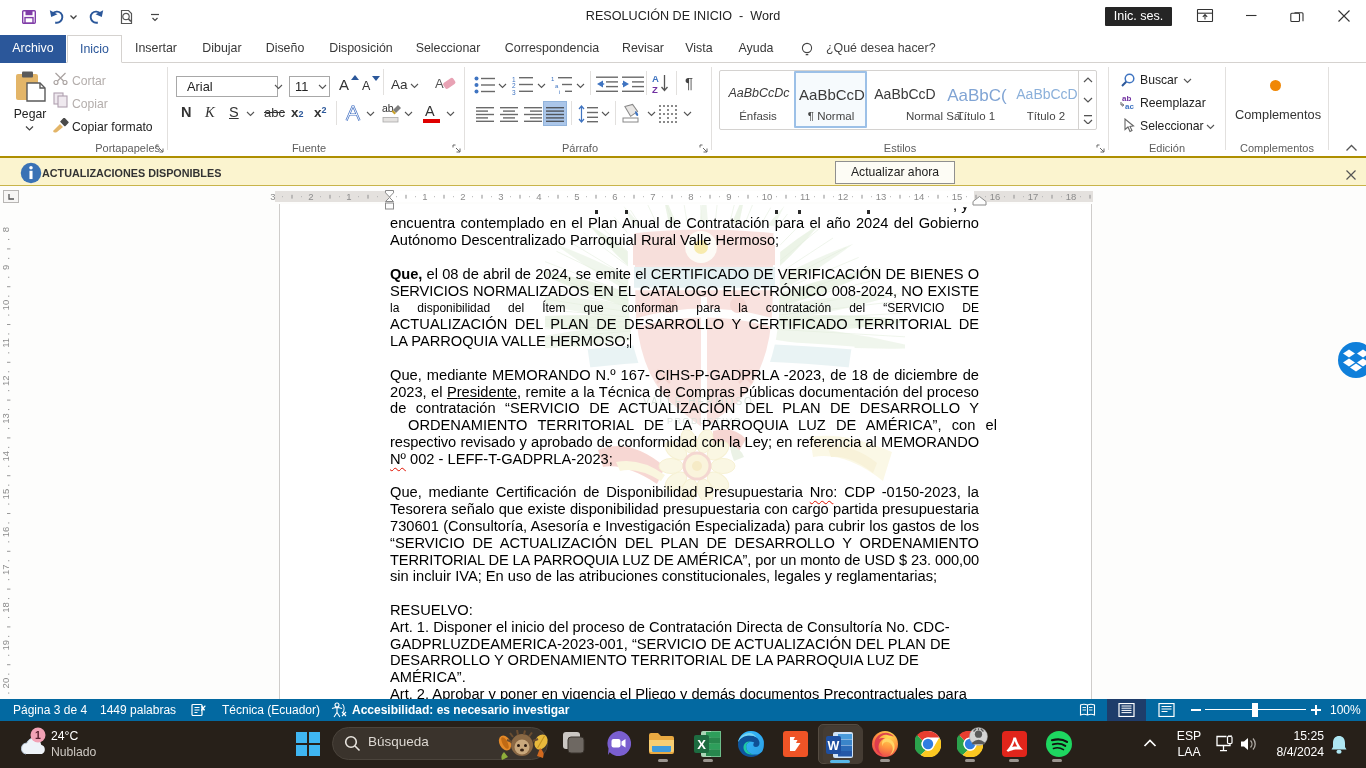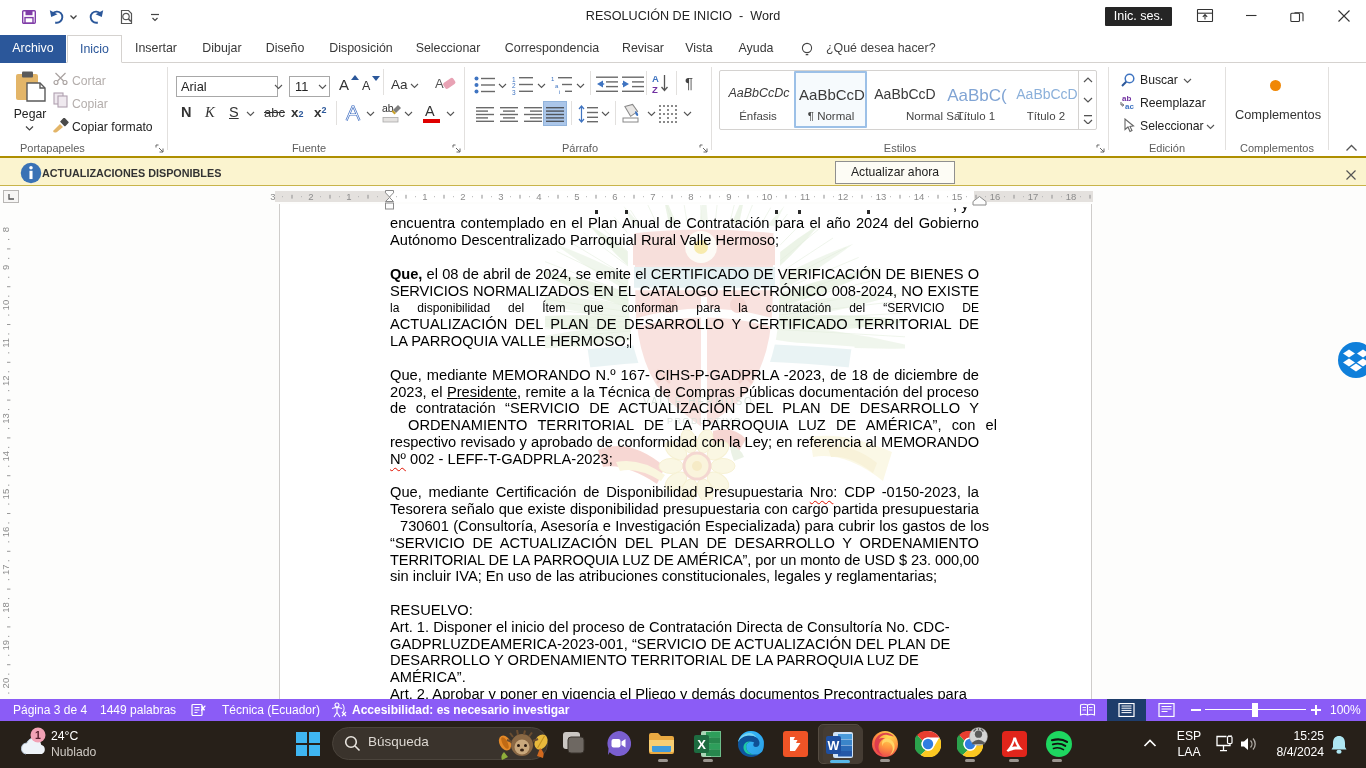--- a/index.html
+++ b/index.html
@@ -96,28 +96,28 @@
 <rect x="1" y="1" width="9" height="11"></rect>
         <rect x="5" y="4" width="9" height="11"></rect>
       </g>
     </svg>
 <div class="abs" style="left:72px;top:34px;font-size:12.2px;color:#b4aeac;">Copiar</div>
 <svg class="abs" style="left:52px;top:55px" width="18" height="15" viewBox="0 0 18 15">
 <path d="M1 13 L8 6 l3 3 L5 14 q-3 1.5 -4 -1z" fill="#e3b568"></path>
 <rect x="9" y="1" width="7" height="6" rx="1" transform="rotate(45 12.5 4)" fill="#4a4a4a"></rect>
 </svg>
 <div class="abs" style="left:72px;top:57px;font-size:12.2px;color:#222;">Copiar formato</div>
-<div class="abs" style="left:20px;top:79px;width:140px;text-align:left;font-size:11px;color:#5d5d5d;">Portapapeles</div>
+<div class="abs" style="left:20px;top:79px;width:140px;text-align:right;font-size:11px;color:#5d5d5d;">Portapapeles</div>
 <svg class="abs" style="left:155px;top:81px" width="10" height="10" viewBox="0 0 10 10">
       <g stroke="#666" stroke-width="1" fill="none">
         <path d="M1 1 h-0 M1 3.5 v-2.5 h2.5 M4 4 l4 4 M8 4.5 v3.5 h-3.5"></path>
       </g>
     </svg>
 <div class="abs" style="left:167px;top:4px;width:1px;height:83px;background:#e2e0de;"></div>
-<div class="abs" style="left:176px;top:13px;width:102px;height:21px;border:1px solid #a8a8a8;background:#fff;font-size:12.8px;color:#222;line-height:19px;padding-left:4px;">Arial</div>
+<div class="abs" style="left:176px;top:13px;width:102px;height:21px;border:1px solid #a8a8a8;background:#fff;font-size:12.8px;color:#222;line-height:19px;padding-left:10px;">Arial</div>
 <svg class="abs" style="left:274px;top:21px" width="9" height="6" viewBox="0 0 9 6">
       <path d="M1 1 l3.5 3.5 L8 1" stroke="#555" stroke-width="1.1" fill="none"></path>
     </svg>
 <div class="abs" style="left:289px;top:13px;width:41px;height:21px;border:1px solid #a8a8a8;background:#fff;font-size:12.8px;color:#222;line-height:19px;padding-left:5px;">11</div>
 <svg class="abs" style="left:318px;top:21px" width="9" height="6" viewBox="0 0 9 6">
       <path d="M1 1 l3.5 3.5 L8 1" stroke="#555" stroke-width="1.1" fill="none"></path>
     </svg>
 <div class="abs" style="left:339px;top:13px;font-size:15px;color:#333;">A</div>
 <svg class="abs" style="left:351px;top:12px" width="8" height="6" viewBox="0 0 8 6">
       <path d="M4 0 L8 5 L0 5 Z" fill="#2b579a"></path>
@@ -650,39 +650,39 @@
 <div class="abs" style="left:390px;top:316.3px;width:589px;height:17px;font-size:14.67px;line-height:17px;color:#000;text-align:justify;text-align-last:justify;white-space:normal;">ACTUALIZACIÓN DEL PLAN DE DESARROLLO Y CERTIFICADO TERRITORIAL DE</div>
 <div class="abs" style="left:390px;top:333.1px;width:589px;height:17px;font-size:14.67px;line-height:17px;color:#000;white-space:normal;">LA PARROQUIA VALLE HERMOSO;<span style="display:inline-block;width:1.5px;height:14px;background:#000;vertical-align:-2px;"></span></div>
 <div class="abs" style="left:390px;top:366.8px;width:589px;height:17px;font-size:14.67px;line-height:17px;color:#000;text-align:justify;text-align-last:justify;white-space:normal;">Que, mediante MEMORANDO N.º 167- CIHS-P-GADPRLA -2023, de 18 de diciembre de</div>
 <div class="abs" style="left:390px;top:383.6px;width:589px;height:17px;font-size:14.67px;line-height:17px;color:#000;text-align:justify;text-align-last:justify;white-space:normal;">2023, el <u>Presidente</u>, remite a la Técnica de Compras Públicas documentación del proceso</div>
 <div class="abs" style="left:390px;top:400.4px;width:589px;height:17px;font-size:14.67px;line-height:17px;color:#000;text-align:justify;text-align-last:justify;white-space:normal;">de contratación “SERVICIO DE ACTUALIZACIÓN DEL PLAN DE DESARROLLO Y</div>
 <div class="abs" style="left:408px;top:417.2px;width:589px;height:17px;font-size:14.67px;line-height:17px;color:#000;text-align:justify;text-align-last:justify;white-space:normal;">ORDENAMIENTO TERRITORIAL DE LA PARROQUIA LUZ DE AMÉRICA”, con el</div>
 <div class="abs" style="left:390px;top:434.0px;width:589px;height:17px;font-size:14.67px;line-height:17px;color:#000;text-align:justify;text-align-last:justify;letter-spacing:-0.06px;white-space:normal;">respectivo revisado y aprobado de conformidad con la Ley; en referencia al MEMORANDO</div>
 <div class="abs" style="left:390px;top:450.8px;width:589px;height:17px;font-size:14.67px;line-height:17px;color:#000;white-space:normal;"><span style="text-decoration:underline;text-decoration-style:wavy;text-decoration-color:#e01000;text-decoration-thickness:1px;text-underline-offset:2.5px;">Nº</span> 002 - LEFF-T-GADPRLA-2023;</div>
 <div class="abs" style="left:390px;top:484.4px;width:589px;height:17px;font-size:14.67px;line-height:17px;color:#000;text-align:justify;text-align-last:justify;white-space:normal;">Que, mediante Certificación de Disponibilidad Presupuestaria <span style="text-decoration:underline;text-decoration-style:wavy;text-decoration-color:#e01000;text-decoration-thickness:1px;text-underline-offset:2.5px;">Nro</span>: CDP -0150-2023, la</div>
 <div class="abs" style="left:390px;top:501.2px;width:589px;height:17px;font-size:14.67px;line-height:17px;color:#000;text-align:justify;text-align-last:justify;white-space:normal;">Tesorera señalo que existe disponibilidad presupuestaria con cargo partida presupuestaria</div>
-<div class="abs" style="left:400px;top:518.0px;width:589px;height:17px;font-size:14.67px;line-height:17px;color:#000;text-align:justify;text-align-last:justify;white-space:normal;">730601 (Consultoría, Asesoría e Investigación Especializada) para cubrir los gastos de los</div>
+<div class="abs" style="left:390px;top:518.0px;width:589px;height:17px;font-size:14.67px;line-height:17px;color:#000;text-align:justify;text-align-last:justify;white-space:normal;">730601 (Consultoría, Asesoría e Investigación Especializada) para cubrir los gastos de los</div>
 <div class="abs" style="left:390px;top:534.8px;width:589px;height:17px;font-size:14.67px;line-height:17px;color:#000;text-align:justify;text-align-last:justify;white-space:normal;">“SERVICIO DE ACTUALIZACIÓN DEL PLAN DE DESARROLLO Y ORDENAMIENTO</div>
 <div class="abs" style="left:390px;top:551.6px;width:589px;height:17px;font-size:14.67px;line-height:17px;color:#000;text-align:justify;text-align-last:justify;letter-spacing:-0.16px;white-space:normal;">TERRITORIAL DE LA PARROQUIA LUZ DE AMÉRICA”, por un monto de USD $ 23. 000,00</div>
 <div class="abs" style="left:390px;top:568.4px;width:589px;height:17px;font-size:14.67px;line-height:17px;color:#000;white-space:normal;">sin incluir IVA; En uso de las atribuciones constitucionales, legales y reglamentarias;</div>
 <div class="abs" style="left:390px;top:602.0px;width:589px;height:17px;font-size:14.67px;line-height:17px;color:#000;white-space:normal;">RESUELVO:</div>
 <div class="abs" style="left:390px;top:618.8px;width:589px;height:17px;font-size:14.67px;line-height:17px;color:#000;white-space:normal;">Art. 1. Disponer el inicio del proceso de Contratación Directa de Consultoría No. CDC-</div>
 <div class="abs" style="left:390px;top:635.6px;width:589px;height:17px;font-size:14.67px;line-height:17px;color:#000;white-space:normal;">GADPRLUZDEAMERICA-2023-001, “SERVICIO DE ACTUALIZACIÓN DEL PLAN DE</div>
 <div class="abs" style="left:390px;top:652.4px;width:589px;height:17px;font-size:14.67px;line-height:17px;color:#000;white-space:normal;">DESARROLLO Y ORDENAMIENTO TERRITORIAL DE LA PARROQUIA LUZ DE</div>
 <div class="abs" style="left:390px;top:669.2px;width:589px;height:17px;font-size:14.67px;line-height:17px;color:#000;white-space:normal;">AMÉRICA”.</div>
 <div class="abs" style="left:390px;top:686.0px;width:589px;height:17px;font-size:14.67px;line-height:17px;color:#000;white-space:normal;">Art. 2. Aprobar y poner en vigencia el Pliego y demás documentos Precontractuales para</div>
 <div class="abs" style="left:595px;top:210px;width:3px;height:4px;background:#2a2a2a;"></div>
 <div class="abs" style="left:625px;top:210px;width:3px;height:4px;background:#2a2a2a;"></div>
 <div class="abs" style="left:775px;top:210px;width:3px;height:4px;background:#2a2a2a;"></div>
 <div class="abs" style="left:798px;top:210px;width:3px;height:4px;background:#2a2a2a;"></div>
 <div class="abs" style="left:867px;top:210px;width:3px;height:4px;background:#2a2a2a;"></div>
 <div class="abs" style="left:953px;top:207px;width:26px;height:8px;overflow:hidden;">
     <div style="position:absolute;left:0;top:-10px;font-size:14.67px;">, y</div>
   </div>
-<div class="abs" style="left:0;top:699px;width:1366px;height:22px;background:#8b5cf6;color:#fff;font-size:12px;">
+<div class="abs" style="left:0;top:699px;width:1366px;height:22px;background:#0369a1;color:#fff;font-size:12px;">
 <div class="abs" style="left:13px;top:4px;">Página 3 de 4</div>
 <div class="abs" style="left:100px;top:4px;">1449 palabras</div>
 <svg class="abs" style="left:191px;top:4px" width="16" height="14" viewBox="0 0 16 14">
 <rect x="1" y="1.5" width="10" height="11" rx="1" fill="none" stroke="#fff" stroke-width="1.2"></rect>
 <path d="M3.5 4.5 h5 M3.5 7 h5 M3.5 9.5 h3" stroke="#fff" stroke-width="1"></path>
 <text x="9" y="8" font-size="7.5" fill="#fff" font-family="Liberation Sans">✘</text>
     </svg>
 <div class="abs" style="left:222px;top:4px;">Técnica (Ecuador)</div>
 <svg class="abs" style="left:330px;top:3px" width="18" height="16" viewBox="0 0 18 16">
 <g stroke="#fff" stroke-width="1.1" fill="none">

